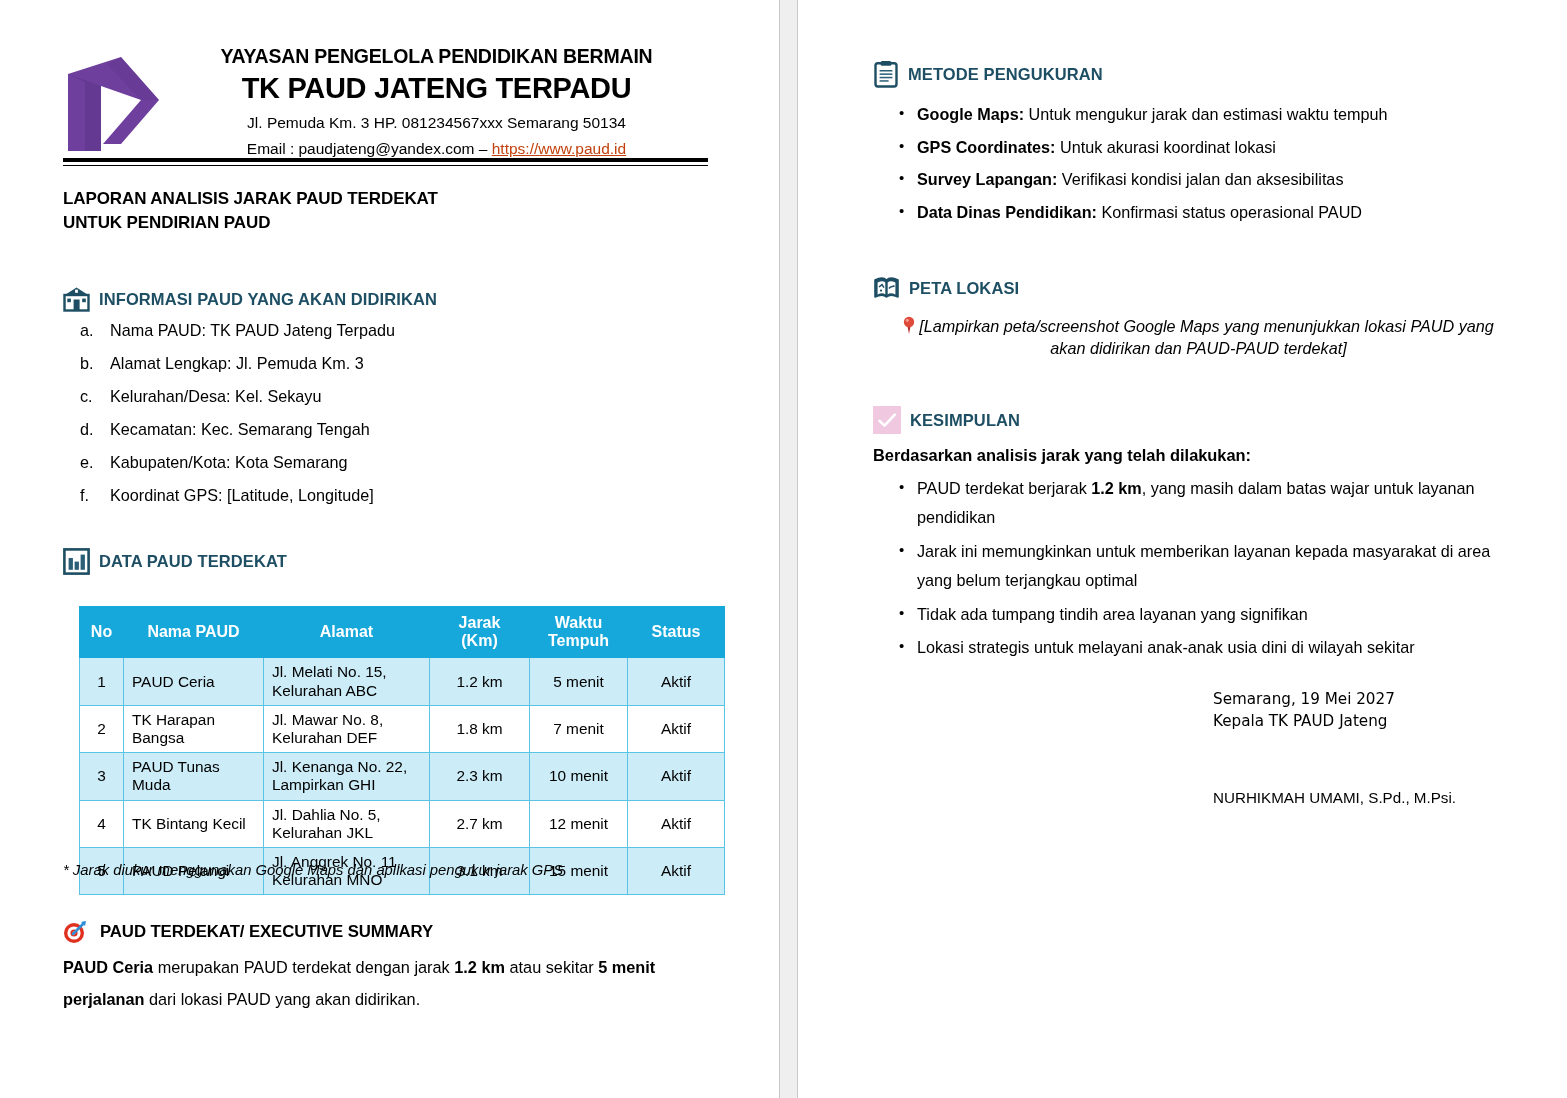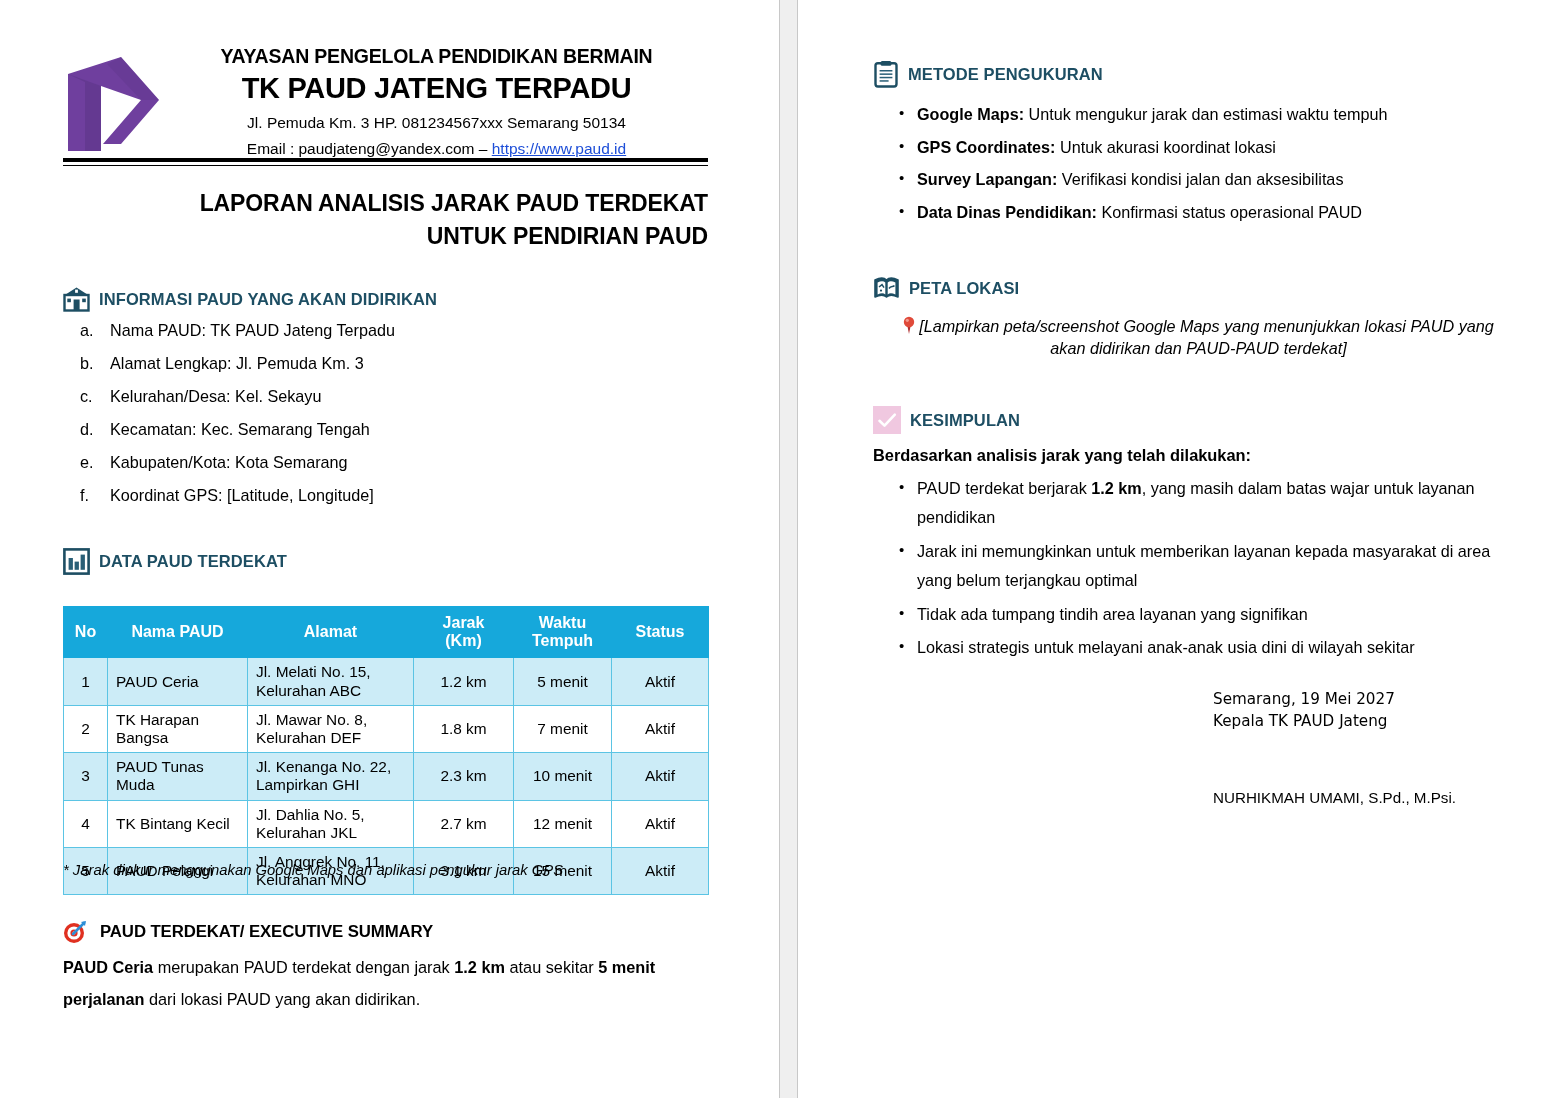--- a/index.html
+++ b/index.html
@@ -72,21 +72,21 @@
     margin-top: 2px;
     white-space: nowrap;
   }
   .lh-addr {
     font-size: 15.5px;
     line-height: 1.5;
     margin-top: 3px;
     white-space: nowrap;
   }
   .lh-addr a, .lh-url {
-    color: #1d4ed8;
+    color: #c2410c;
     text-decoration: underline;
   }
   .rule-thick {
     position: absolute;
     left: 63px; top: 158px;
     width: 645px;
     height: 4px;
     background: #000000;
   }
   .rule-thin {
@@ -95,22 +95,22 @@
     width: 645px;
     height: 1.2px;
     background: #000000;
   }
 
   
   .report-title {
     position: absolute;
     left: 63px; top: 187px;
     width: 645px;
-    text-align: right;
-    font-size: 23px;
+    text-align: left;
+    font-size: 17px;
     font-weight: bold;
     line-height: 1.42;
     letter-spacing: -0.1px;
   }
 
   
   .sect {
     display: flex;
     align-items: center;
     gap: 9px;
@@ -138,20 +138,21 @@
   .alpha-mark {
     width: 30px;
     flex: 0 0 30px;
   }
 
   
   table.paud {
     border-collapse: collapse;
     width: 645px;
     table-layout: fixed;
+    margin-left: 16px;
   }
   table.paud th {
     background: #16a8db;
     color: #ffffff;
     font-weight: bold;
     font-size: 16px;
     text-align: center;
     padding: 7px 4px;
     border: 1px solid #16a8db;
     line-height: 1.14;

